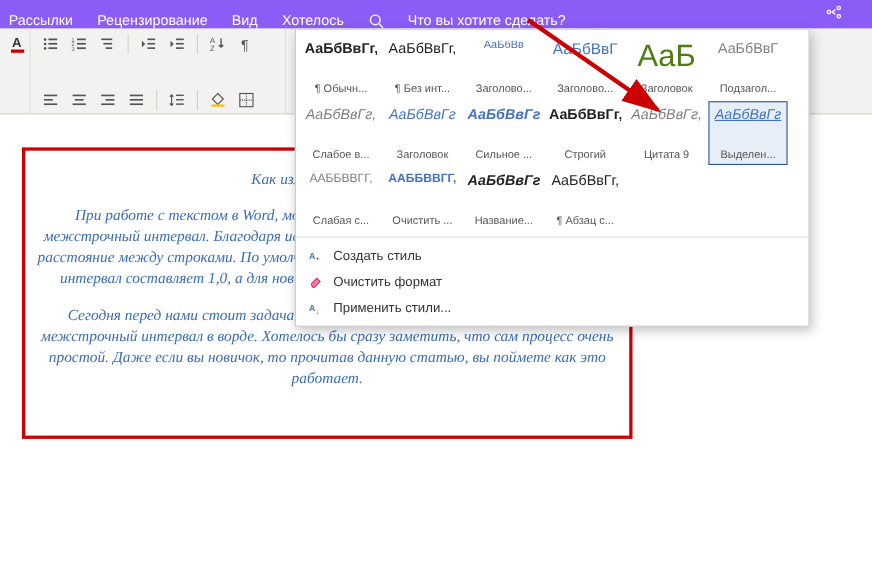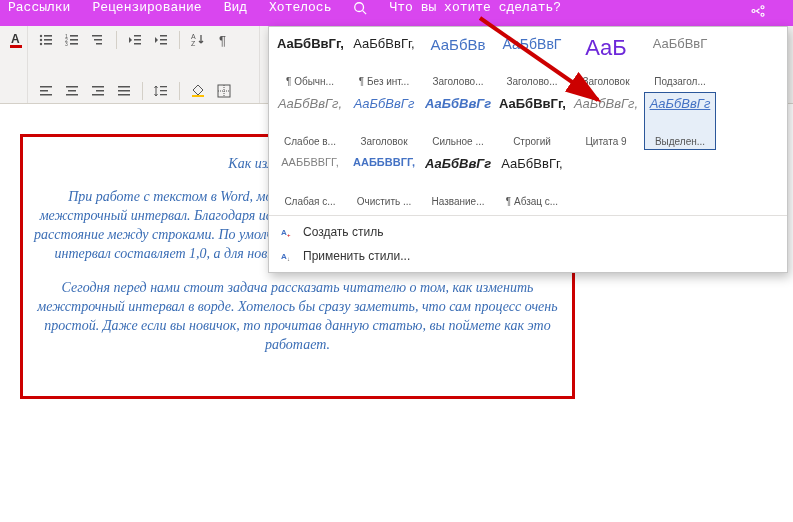--- a/index.html
+++ b/index.html
@@ -1,32 +1,32 @@
 <!DOCTYPE html>
 <html><head>
 <meta charset="utf-8">
 <style>
   * { box-sizing: border-box; margin: 0; padding: 0; }
   body { font-family: "Segoe UI", Tahoma, sans-serif; font-size: 12px; background: #fff; width: 793px; height: 522px; overflow: hidden; position: relative; }
-  .menubar { background: #d946ef; color: #fff; height: 26px; display: flex; align-items: flex-start; padding: 0 8px; font-family: Liberation Mono, monospace; }
+  .menubar { background: #8b5cf6; color: #fff; height: 26px; display: flex; align-items: flex-end; padding: 0 8px; }
   .menubar span { margin-right: 22px; font-size: 13px; cursor: default; }
   .menubar .search { display: flex; align-items: center; gap: 0; }
   .ribbon { background: #f3f2f1; height: 78px; border-bottom: 1px solid #d4d0c8; display: flex; }
   .ribbon-group { border-right: 1px solid #e1dfdd; padding: 4px 8px 2px 8px; display: flex; flex-direction: column; justify-content: space-between; }
   .ribbon-icons { display: flex; gap: 6px; align-items: center; }
   .ribbon-icons .icon-btn { width: 20px; height: 20px; display: flex; align-items: center; justify-content: center; color: #444; }
   .ribbon-icons .sep { width: 1px; height: 18px; background: #d4d0c8; margin: 0 2px; }
   .group-label { text-align: center; font-size: 11px; color: #666; padding-top: 2px; }
   .doc-area { position: relative; padding: 30px 20px; }
   .red-box { border: 3px solid #c00; padding: 18px 10px 22px 10px; width: 555px; height: 265px; }
   .doc-text { color: #3a6db5; font-style: italic; text-align: center; font-family: "Times New Roman", serif; font-size: 14px; line-height: 1.35; }
   .doc-title { margin-bottom: 14px; }
   .doc-p1 { margin-bottom: 16px; }
   
-  .styles-panel { position: absolute; left: 268px; top: 26px; width: 520px; background: #fff; border: 1px solid #c6c6c6; box-shadow: 2px 4px 10px rgba(0,0,0,.25); z-index: 50; }
+  .styles-panel { position: absolute; left: 268px; top: 26px; width: 468px; background: #fff; border: 1px solid #c6c6c6; box-shadow: 2px 4px 10px rgba(0,0,0,.25); z-index: 50; }
   .styles-grid { display: flex; flex-wrap: wrap; padding: 4px; }
   .style-tile { width: 72px; height: 58px; margin: 1px; padding: 4px 2px 2px 2px; border: 1px solid transparent; display: flex; flex-direction: column; justify-content: space-between; text-align: center; }
   .style-tile.sel { border: 1px solid #2b579a; background: #e6eef8; }
   .style-tile .sample { font-size: 13px; line-height: 1; white-space: nowrap; overflow: hidden; }
   .style-tile .name { font-size: 10px; color: #555; white-space: nowrap; overflow: hidden; text-overflow: ellipsis; }
   .styles-menu { border-top: 1px solid #e1dfdd; padding: 4px 0; }
   .menu-item { display: flex; align-items: center; gap: 8px; padding: 4px 10px; font-size: 12px; color: #333; }
   .mini-icon { width: 16px; height: 16px; display: flex; align-items: center; justify-content: center; font-size: 11px; color: #888; }
   
   .arrow-svg { position: absolute; left: 470px; top: 10px; width: 160px; height: 130px; z-index: 60; pointer-events: none; }
@@ -190,29 +190,29 @@
   <div class="styles-grid" id="styles-grid">
       <div class="style-tile">
         <div class="sample" style="color:#222;font-weight:600">АаБбВвГг,</div>
         <div class="name">¶ Обычн...</div>
       </div>
       <div class="style-tile">
         <div class="sample" style="color:#222">АаБбВвГг,</div>
         <div class="name">¶ Без инт...</div>
       </div>
       <div class="style-tile">
-        <div class="sample" style="color:#4472c4;font-size:15px">АаБбВв</div>
+        <div class="sample" style="color:#4472c4;font-size:10px">АаБбВв</div>
         <div class="name">Заголово...</div>
       </div>
       <div class="style-tile">
         <div class="sample" style="color:#4472c4;font-size:14px">АаБбВвГ</div>
         <div class="name">Заголово...</div>
       </div>
       <div class="style-tile">
-        <div class="sample" style="color:#6d28d9;font-size:22px">АаБ</div>
+        <div class="sample" style="color:#4d7c0f;font-size:28px">АаБ</div>
         <div class="name">Заголовок</div>
       </div>
       <div class="style-tile">
         <div class="sample" style="color:#7f7f7f">АаБбВвГ</div>
         <div class="name">Подзагол...</div>
       </div>
       <div class="style-tile">
         <div class="sample" style="color:#7f7f7f;font-style:italic">АаБбВвГг,</div>
         <div class="name">Слабое в...</div>
       </div>
@@ -255,20 +255,28 @@
     </div>
   <div class="styles-menu">
     <div class="menu-item">
       <span class="mini-icon">
           <svg width="14" height="14" viewBox="0 0 14 14">
             <text x="1" y="10" font-size="8" fill="#4472c4" font-weight="bold">A</text>
             <text x="7" y="12" font-size="6" fill="#c00">+</text>
           </svg>
         </span>
       <span>Создать стиль</span>
+    </div>
+    <div class="menu-item">
+      <span class="mini-icon">
+          <svg width="14" height="14" viewBox="0 0 14 14">
+            <path d="M3 9l5-5 3 3-5 5H4z" fill="#f7a" stroke="#c36"></path>
+          </svg>
+        </span>
+      <span>Очистить формат</span>
     </div>
     <div class="menu-item">
       <span class="mini-icon">
           <svg width="14" height="14" viewBox="0 0 14 14">
             <text x="1" y="10" font-size="8" fill="#4472c4" font-weight="bold">A</text>
             <text x="7" y="12" font-size="6" fill="#555">↓</text>
           </svg>
         </span>
       <span>Применить стили...</span>
     </div>

